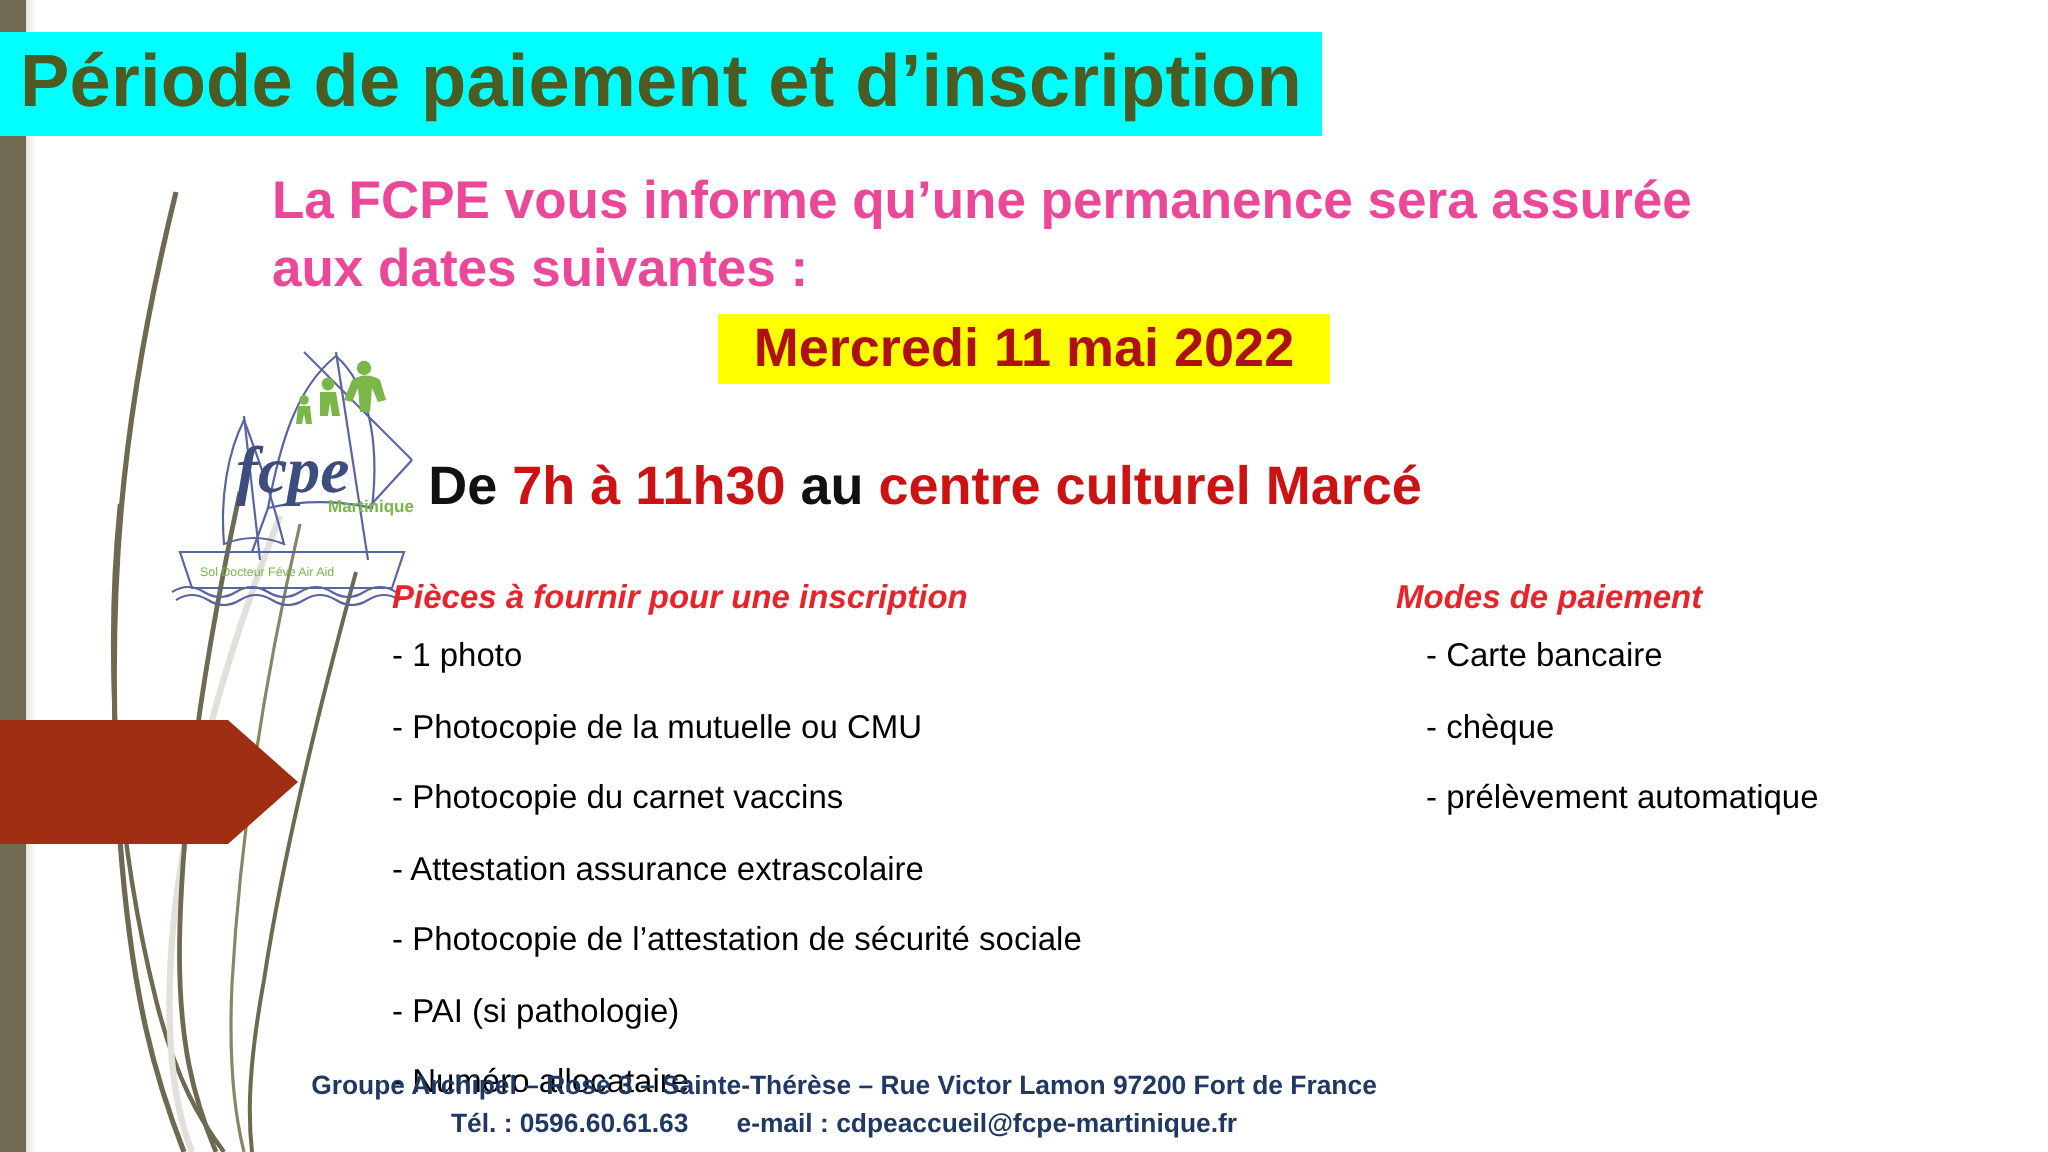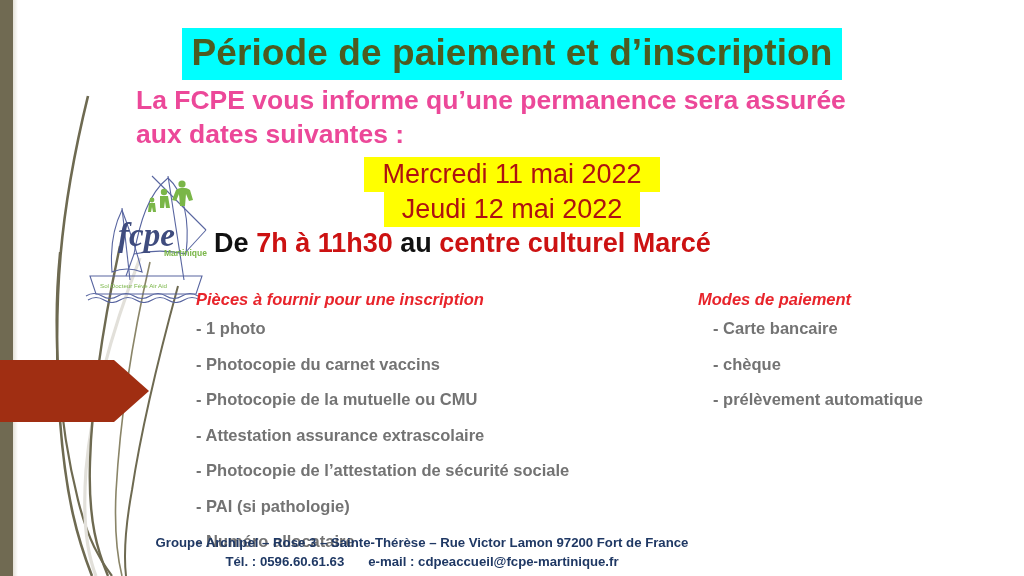--- a/index.html
+++ b/index.html
@@ -56,23 +56,22 @@
     left: 56px;
     top: 168px;
     width: 170px;
     height: 135px;
   }
 
   
   .title-row {
     position: absolute;
     left: 0;
-    top: 28px;
+    top: 16px;
     width: 1024px;
-    text-align: center;
   }
   .title-text {
     display: inline-block;
     background: #00FFFF;
     color: #4C5B21;
     font-size: 37px;
     font-weight: bold;
     line-height: 1.25;
     padding: 2px 10px 4px 10px;
     letter-spacing: 0.1px;
@@ -102,21 +101,21 @@
   }
   .date-line {
     display: block;
     text-align: center;
   }
   .date-line > span {
     display: inline-block;
     background: #FFFF00;
     color: #AE1111;
     font-size: 27px;
-    font-weight: normal;
+    font-weight: bold;
     line-height: 1.3;
     padding: 0 18px;
     white-space: nowrap;
   }
 
   
   .timeplace {
     position: absolute;
     left: 0;
     top: 228px;
@@ -149,23 +148,23 @@
     font-size: 16.5px;
     font-weight: bold;
     font-style: italic;
     margin: 0 0 12px 0;
     line-height: 1.1;
   }
   .col-right .col-head {
     margin-left: 4px;
   }
   .col-item {
-    color: #737373;
+    color: #000000;
     font-size: 16.5px;
-    font-weight: bold;
+    font-weight: normal;
     line-height: 1.0;
     margin: 0 0 19px 0;
     white-space: nowrap;
   }
   .col-right .col-item {
     margin-left: 19px;
   }
 
   
   .footer {
@@ -248,32 +247,29 @@
 
   <div class="intro">
     <div>La FCPE vous informe qu’une permanence sera assurée</div>
     <div>aux dates suivantes :</div>
   </div>
 
   <div class="dates">
     <div class="date-line">
       <span>Mercredi 11 mai 2022</span>
     </div>
-    <div class="date-line">
-      <span>Jeudi 12 mai 2022</span>
-    </div>
   </div>
 
   <div class="timeplace"><span>De </span><span class="red">7h à 11h30</span><span> au </span><span class="red">centre culturel Marcé</span></div>
 
   <div class="col-left">
     <div class="col-head">Pièces à fournir pour une inscription</div>
     <div class="col-item">- 1 photo</div>
+    <div class="col-item">- Photocopie de la mutuelle ou CMU</div>
     <div class="col-item">- Photocopie  du carnet vaccins</div>
-    <div class="col-item">- Photocopie de la mutuelle ou CMU</div>
     <div class="col-item">- Attestation assurance extrascolaire</div>
     <div class="col-item">- Photocopie de l’attestation de sécurité sociale</div>
     <div class="col-item">- PAI (si pathologie)</div>
     <div class="col-item">- Numéro allocataire</div>
   </div>
 
   <div class="col-right">
     <div class="col-head">Modes de paiement</div>
     <div class="col-item">- Carte bancaire</div>
     <div class="col-item">- chèque</div>

